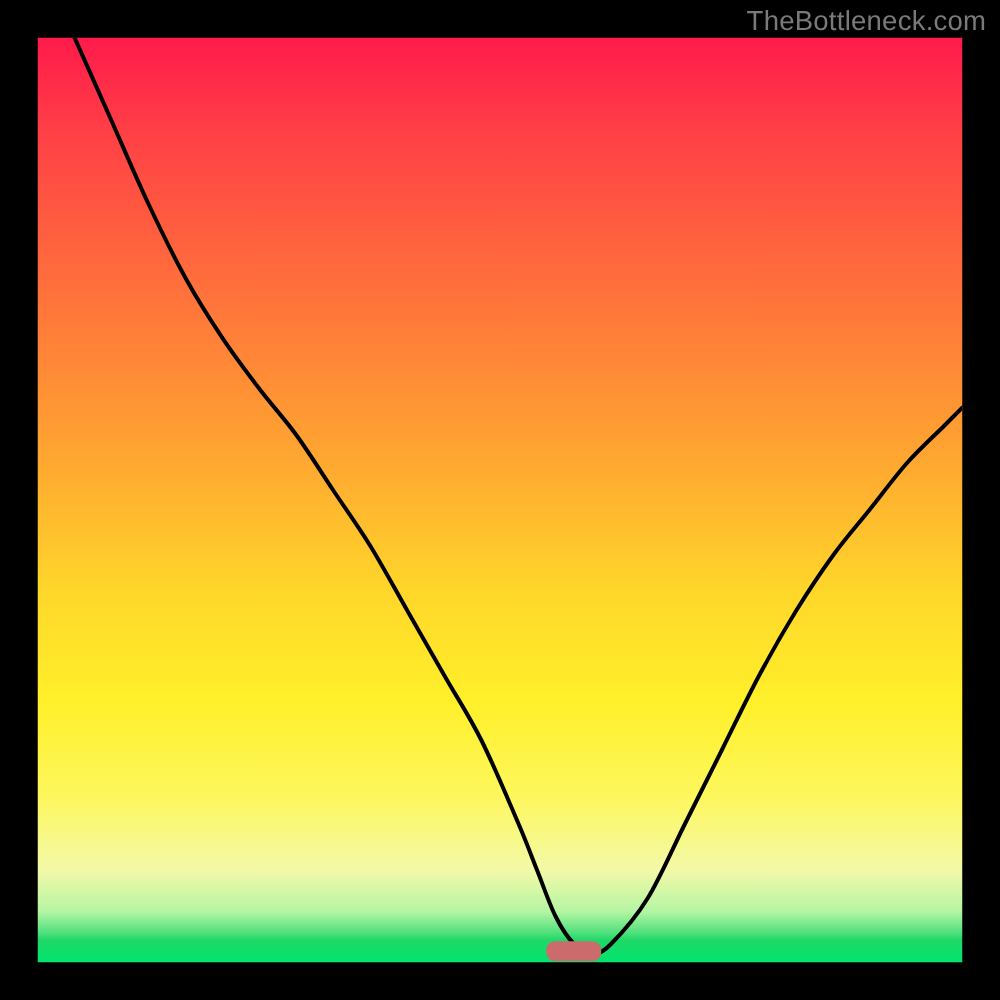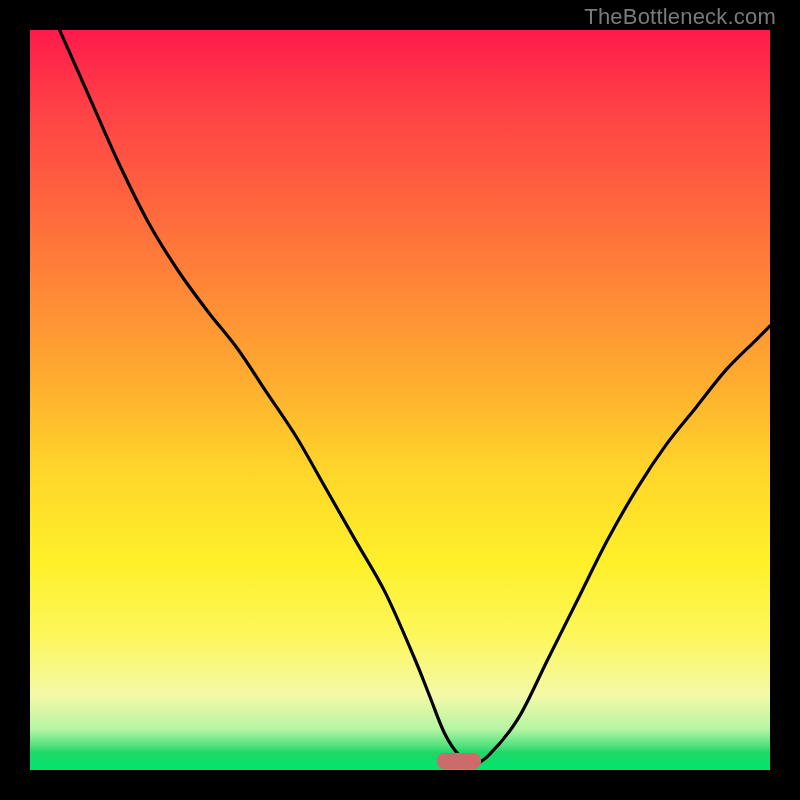--- a/index.html
+++ b/index.html
@@ -49,21 +49,21 @@
     inset: 0;
   }
   .marker {
     position: absolute;
     background: #cc6b6b;
     border-radius: 7px;
   }
   .attribution {
     position: absolute;
     top: 4px;
-    right: 24px;
+    right: 11px;
     color: #7a7a7a;
     font-size: 22px;
     letter-spacing: 0.2px;
     user-select: none;
   }
 </style>
 </head>
 <body>
 
 <div class="frame">

